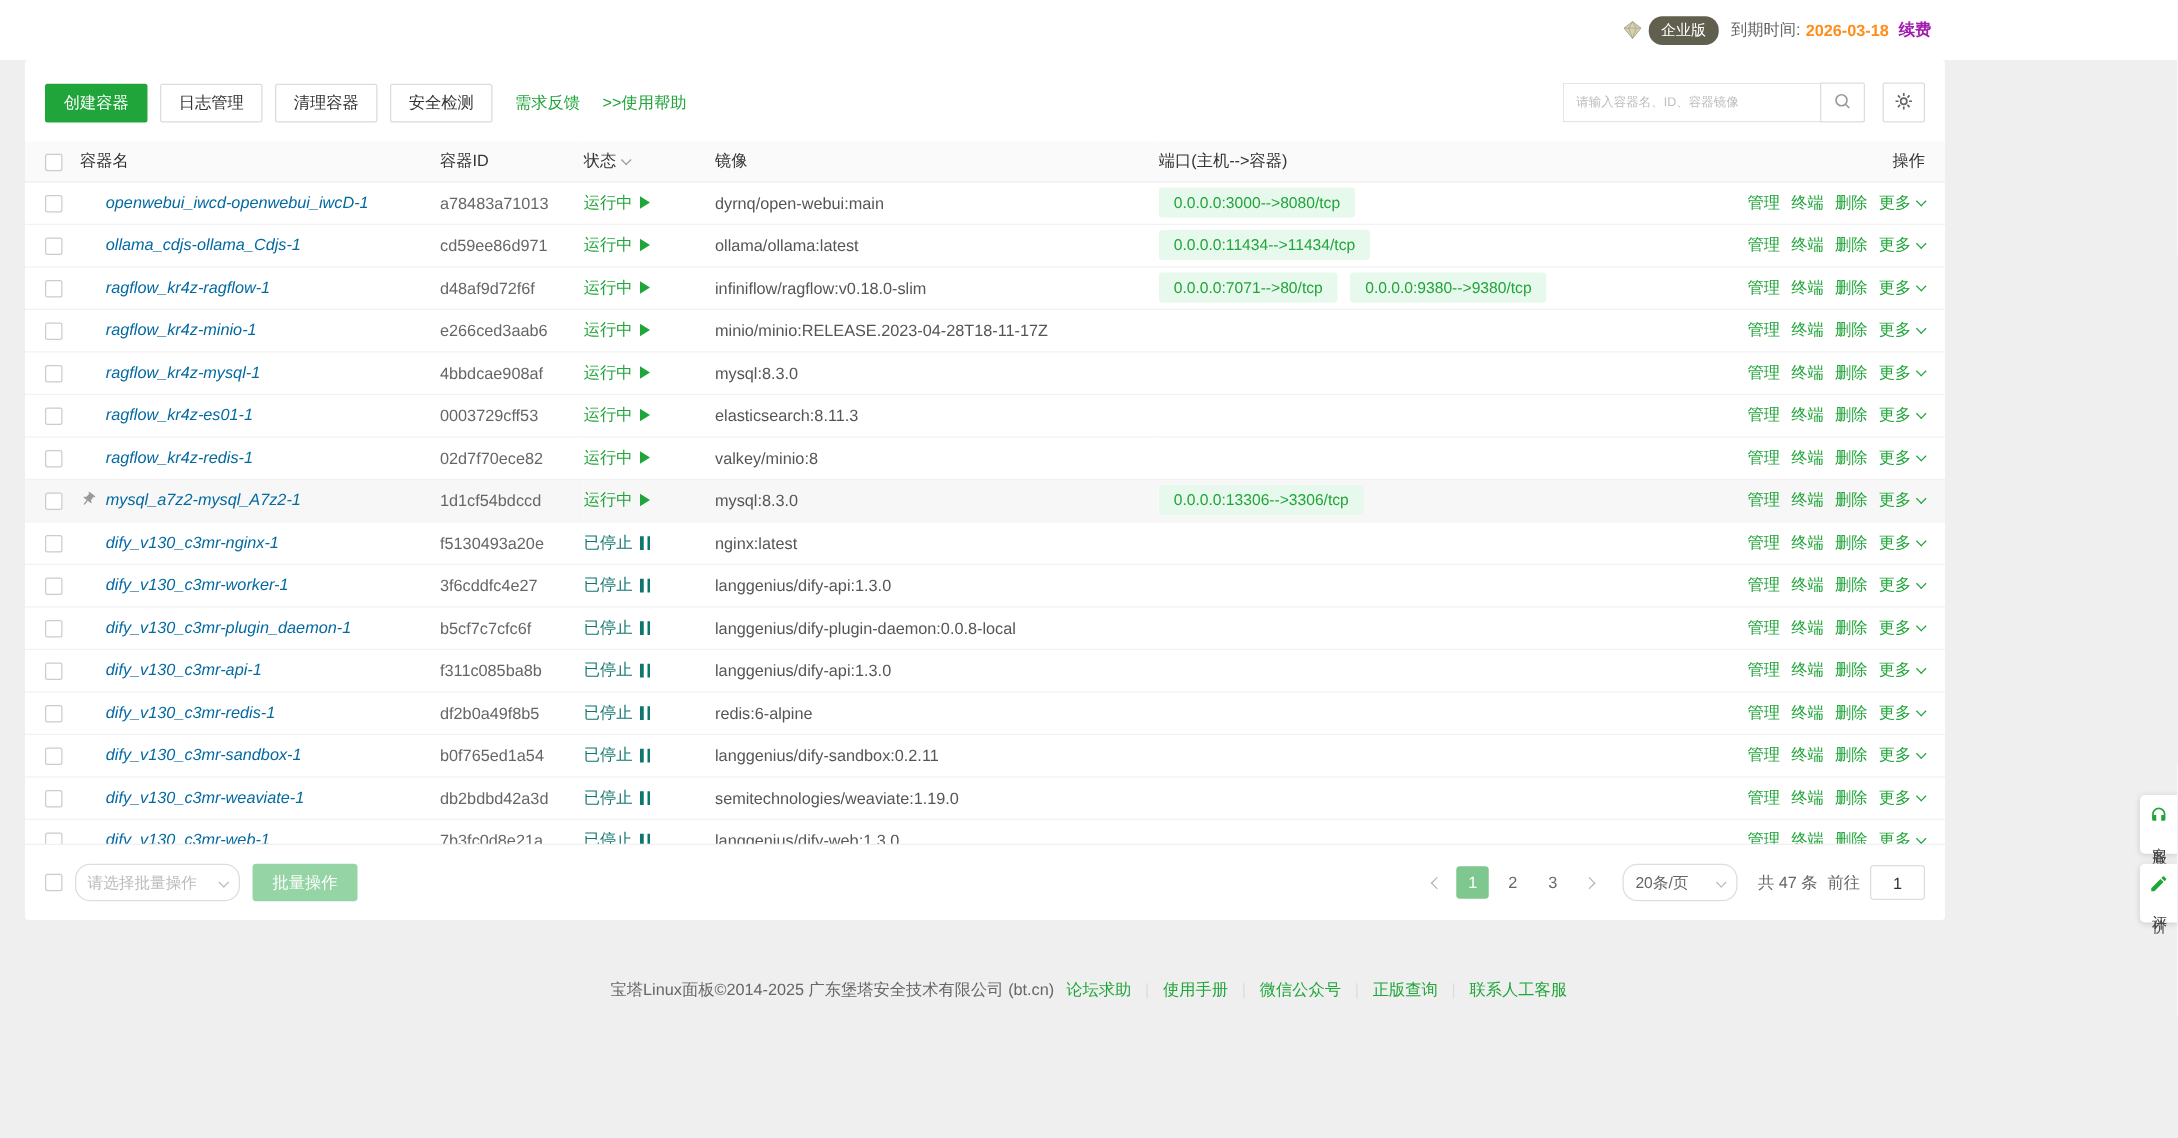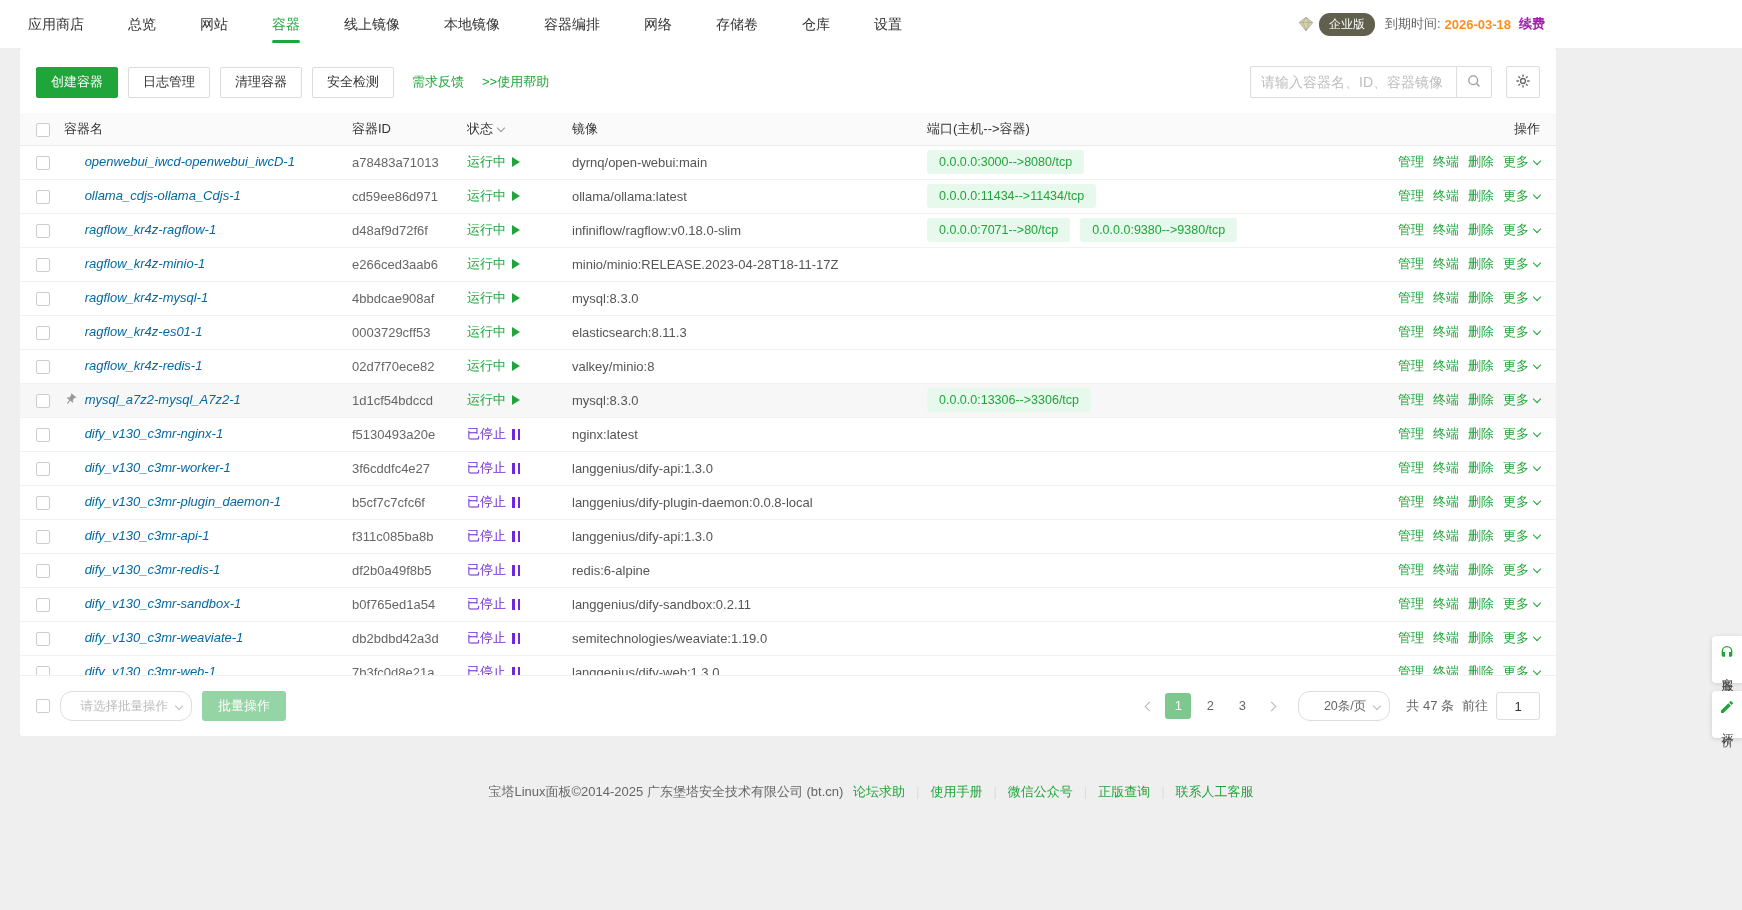--- a/index.html
+++ b/index.html
@@ -29,21 +29,21 @@
   .panel { position:absolute; left:20px; top:48px; width:1536px; background:#fff; border-radius:3px; }
 
   .toolbar { display:flex; align-items:center; padding:18px 16px 15px 16px; gap:10px; }
   .btn { height:31px; padding:0 14px; background:#fff; border:1px solid #dcdcdc; border-radius:2px;
     font-size:13px; color:#333; cursor:pointer; font-family:inherit; white-space:nowrap; }
   .btn-primary { background:#20a53a; border-color:#20a53a; color:#fff; }
   .tlink { color:#20a53a; font-size:13px; margin-left:8px; white-space:nowrap; }
   .toolbar-right { margin-left:auto; display:flex; align-items:center; gap:14px; }
   .search-box { display:flex; }
   .search-box input { width:206px; height:32px; border:1px solid #ddd; border-right:none;
-    border-radius:2px 0 0 2px; padding:0 10px; font-size:14px; color:#333; outline:none; font-family:inherit; }
+    border-radius:2px 0 0 2px; padding:0 10px; font-size:10px; color:#333; outline:none; font-family:inherit; }
   .search-box input::placeholder { color:#bdbdbd; }
   .search-btn { width:36px; height:32px; border:1px solid #ddd; background:#fff; border-radius:0 2px 2px 0;
     cursor:pointer; display:flex; align-items:center; justify-content:center; }
   .icon-btn { width:34px; height:32px; border:1px solid #ddd; background:#fff; border-radius:2px;
     cursor:pointer; display:flex; align-items:center; justify-content:center; }
 
   
   .table-clip { height:562px; overflow:hidden; }
   table { width:100%; border-collapse:collapse; table-layout:fixed; }
   thead th { height:32px; font-weight:normal; text-align:left; font-size:13px; color:#333;
@@ -53,37 +53,37 @@
   .col-check { padding-left:16px; }
   .cb { appearance:none; -webkit-appearance:none; width:14px; height:14px; border:1px solid #ccc;
     border-radius:2px; background:#fff; vertical-align:middle; cursor:pointer; }
   .pin { display:inline-block; width:14px; margin-right:3px; visibility:hidden; vertical-align:-2px; }
   tr.pinned .pin { visibility:visible; }
   .pin svg { transform:rotate(38deg); }
   .name-link { color:#0369a1;font-style:italic; }
   .col-id-cell { color:#666; }
   .status { display:inline-flex; align-items:center; }
   .status.running { color:#20a53a; }
-  .status.stopped { color:#6d28d9; }
+  .status.stopped { color:#0f766e; }
   .status .play { width:0; height:0; border-left:8px solid currentColor; border-top:5px solid transparent;
     border-bottom:5px solid transparent; margin-left:6px; }
   .status .pause { display:inline-flex; gap:3px; margin-left:6px; }
   .status .pause i { display:block; width:2.5px; height:11px; background:currentColor; }
   .port-badge { display:inline-block; height:24px; line-height:24px; padding:0 12px; background:#e7f8ec;
     color:#20a53a; border-radius:3px; font-size:12.5px; margin-right:10px; }
   .col-actions-cell { text-align:right; padding-right:16px; }
   .action-link { color:#20a53a; margin-left:9px; font-size:13px; }
   .chevron { display:inline-block; width:6px; height:6px; border-right:1.5px solid currentColor;
     border-bottom:1.5px solid currentColor; transform:rotate(45deg); margin-left:5px; vertical-align:2px; }
   .th-status .chevron { color:#999; }
 
   
   .bottom-bar { border-top:1px solid #f0f0f0; display:flex; align-items:center; padding:15px 16px; gap:10px; }
   .select { height:30px; border:1px solid #ddd; border-radius:12px; display:flex; align-items:center;
-    justify-content:flex-end; padding:0 9px; cursor:pointer; background:#fff; }
+    justify-content:space-between; padding:0 9px; cursor:pointer; background:#fff; }
   .select .chevron { color:#bbb; margin-left:8px; vertical-align:1px; }
   .bulk-select { width:132px; }
   .muted { color:#bbb; font-size:12.5px; }
   .btn-apply { height:30px; padding:0 16px; background:#95d4a4; border:none; border-radius:3px;
     color:#fff; font-size:13px; cursor:pointer; font-family:inherit; }
   .pager { margin-left:auto; display:flex; align-items:center; }
   .page-arrow { width:26px; height:26px; display:flex; align-items:center; justify-content:center; cursor:pointer; }
   .chev-l, .chev-r { display:inline-block; width:7px; height:7px; border-left:1.5px solid #b5b5b5; border-bottom:1.5px solid #b5b5b5; }
   .chev-l { transform:rotate(45deg); }
   .chev-r { transform:rotate(-135deg); }
@@ -105,33 +105,20 @@
   
   .float-stack { position:absolute; right:0; top:636px; display:flex; flex-direction:column; gap:8px; }
   .float-card { width:30px; background:#fff; border-radius:4px 0 0 4px; box-shadow:0 1px 5px rgba(0,0,0,.15);
     padding:8px 0 9px; display:flex; flex-direction:column; align-items:center; gap:5px; cursor:pointer; }
   .float-label { writing-mode:vertical-rl; font-size:12px; color:#444; letter-spacing:3px; }
 </style>
 </head>
 <body>
 
 <nav class="topnav">
-  <div class="nav-tabs">
-      <a class="nav-item">应用商店</a>
-      <a class="nav-item">总览</a>
-      <a class="nav-item">网站</a>
-      <a class="nav-item active">容器</a>
-      <a class="nav-item">线上镜像</a>
-      <a class="nav-item">本地镜像</a>
-      <a class="nav-item">容器编排</a>
-      <a class="nav-item">网络</a>
-      <a class="nav-item">存储卷</a>
-      <a class="nav-item">仓库</a>
-      <a class="nav-item">设置</a>
-    </div>
   <div class="nav-right">
     <span class="diamond-wrap">
       <svg viewBox="0 0 24 24" width="18" height="18">
           <path d="M12 3l9 7-9 11L3 10z" fill="#d6d1b2" stroke="#a8a285" stroke-width="1"></path>
           <path d="M3 10h18M12 3l-4 7 4 11 4-11-4-7" stroke="#a8a285" stroke-width="0.8" fill="none"></path>
         </svg>
     </span>
     <span class="license-badge">企业版</span>
     <span class="expiry-label">到期时间:</span>
     <span class="expiry-date">2026-03-18</span>

